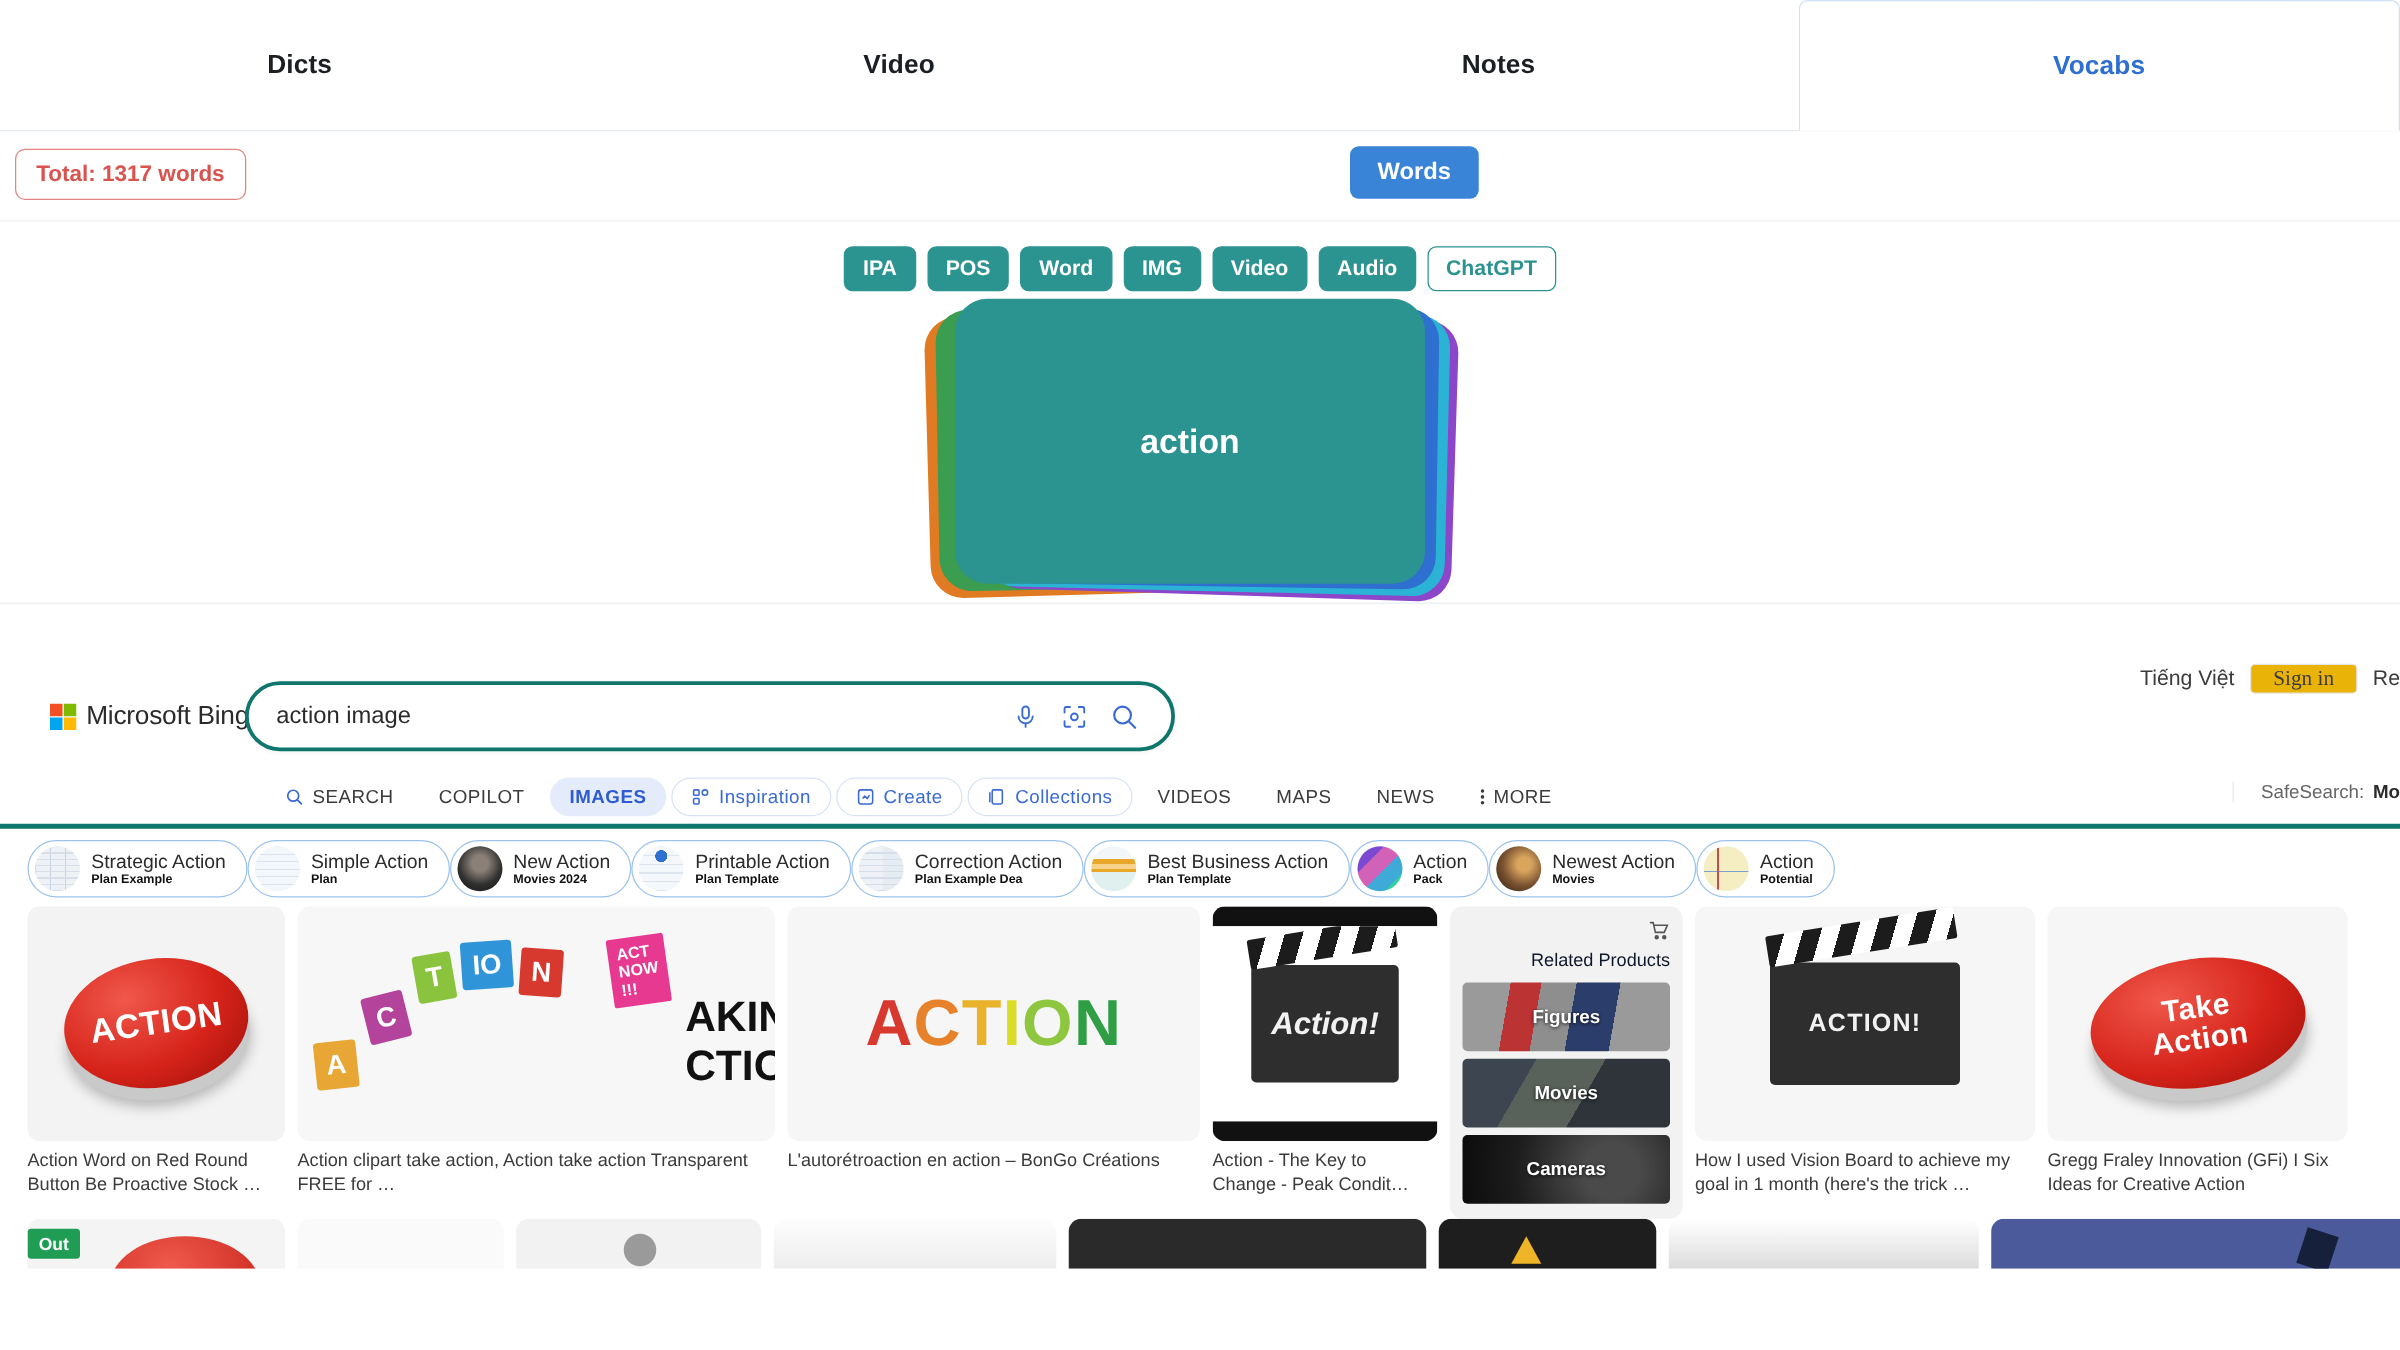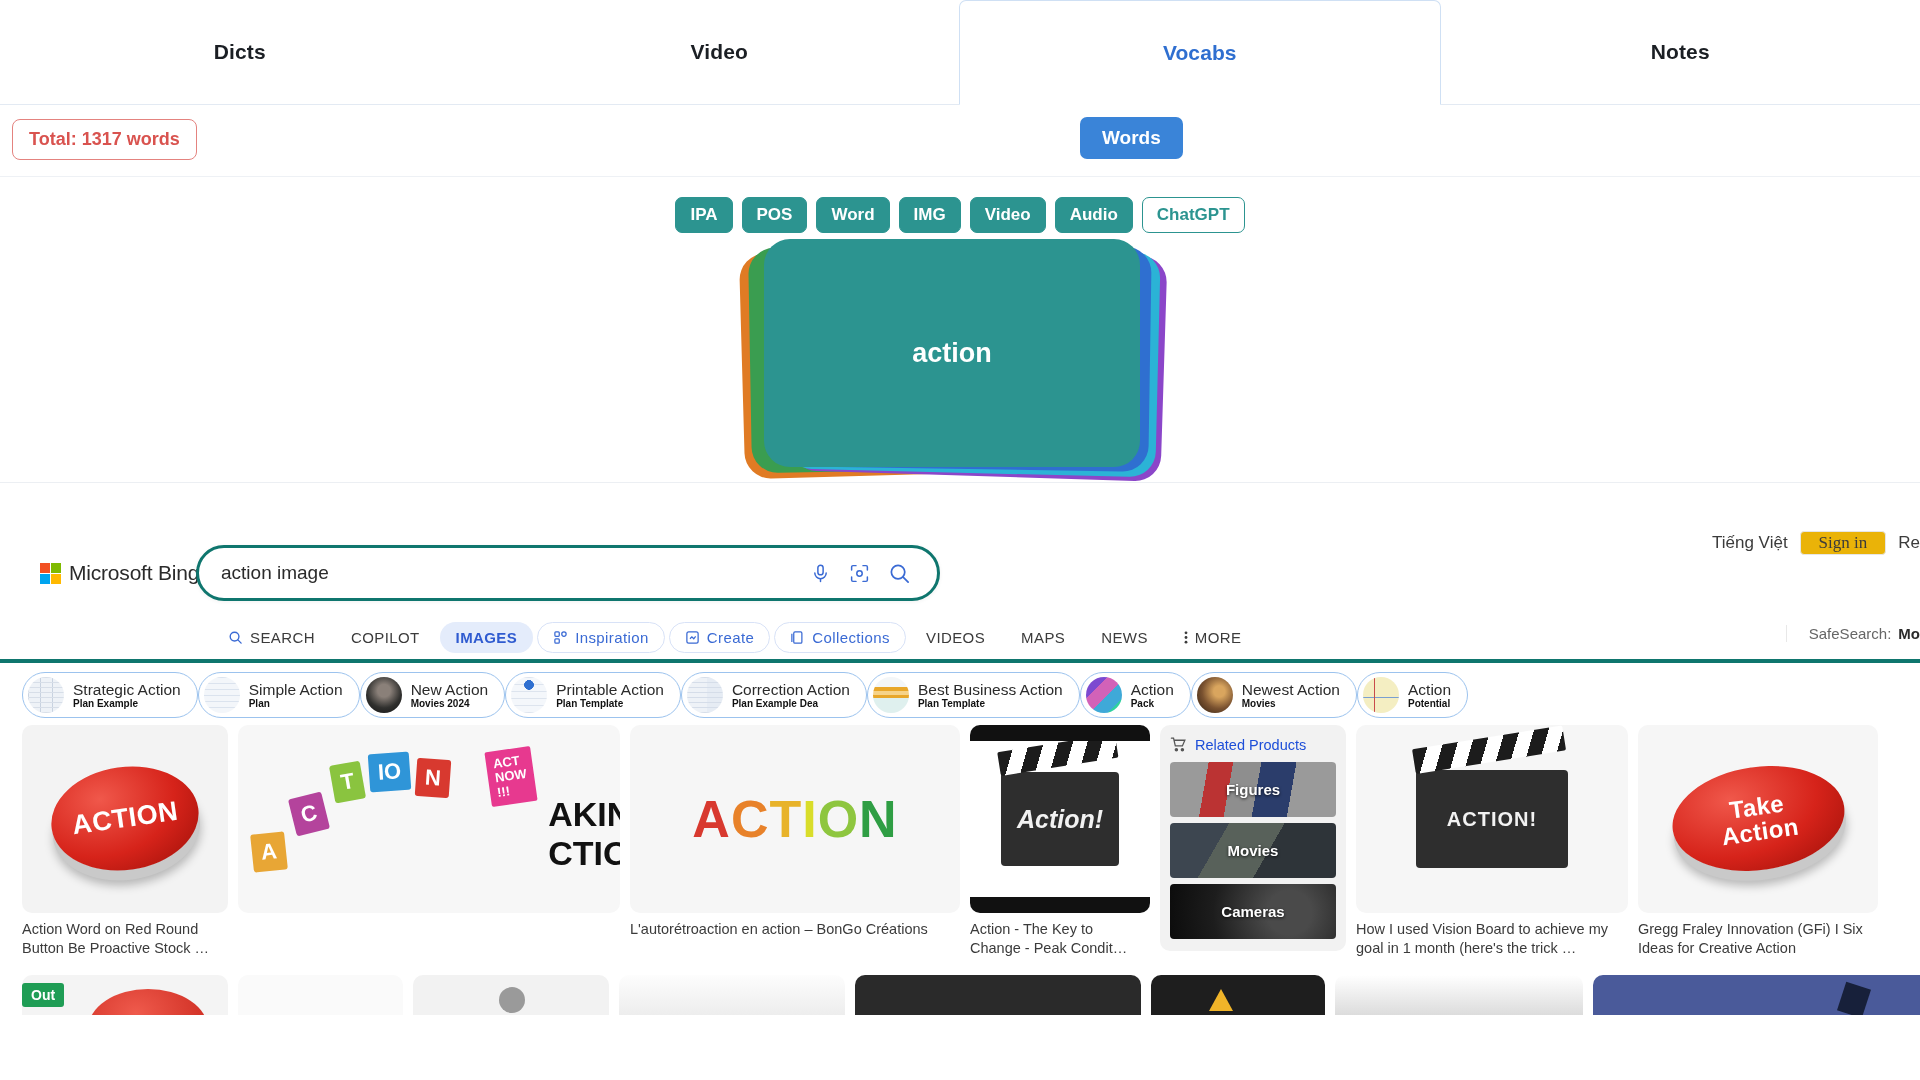--- a/index.html
+++ b/index.html
@@ -345,21 +345,21 @@
   
   .rp-panel {
     background: #f2f2f2;
     border-radius: 10px;
     width: 186px;
     padding: 11px 10px 12px 10px;
     flex: 0 0 auto;
   }
   .rp-head {
     display: flex; align-items: flex-end; gap: 8px;
-    font-size: 14.5px; color: #1d4ed8; margin-bottom: 9px;
+    font-size: 14.5px; color: #0f172a; margin-bottom: 9px; flex-direction: column;
   }
   .rp-item {
     height: 55px;
     border-radius: 4px;
     margin-bottom: 6px;
     display:flex; align-items:center; justify-content:center;
     color:#fff; font-size:15px; font-weight:bold;
     text-shadow: 0 1px 3px rgba(0,0,0,.8);
     cursor: pointer;
     overflow: hidden;
@@ -422,25 +422,25 @@
 </head>
 <body>
 
 <div class="app-tabbar">
   <div class="app-tab">
     <span>Dicts</span>
   </div>
   <div class="app-tab">
     <span>Video</span>
   </div>
+  <div class="app-tab">
+    <span>Notes</span>
+  </div>
   <div class="app-tab active">
     <span>Vocabs</span>
-  </div>
-  <div class="app-tab">
-    <span>Notes</span>
   </div>
 </div>
 
 <div class="toolbar-row">
   <div class="total-badge">Total: 1317 words</div>
   <button class="words-btn">Words</button>
 </div>
 
 <div class="chips-row">
   <div class="chip">IPA</div>
@@ -664,20 +664,21 @@
         <div class="art" style="display:flex;align-items:flex-start;justify-content:flex-start;padding:22px 0 0 14px;">
           <span style="display:inline-block;background:#e8a635;color:#fff;font-weight:bold;font-size:22px;padding:6px 9px;border-radius:3px;transform:translateY(86px) rotate(-6deg);">A</span>
           <span style="display:inline-block;background:#b4439c;color:#fff;font-weight:bold;font-size:22px;padding:6px 9px;border-radius:3px;transform:translate(6px,48px) rotate(-14deg);">C</span>
           <span style="display:inline-block;background:#8ac43f;color:#fff;font-weight:bold;font-size:22px;padding:6px 9px;border-radius:3px;transform:translate(12px,16px) rotate(-10deg);">T</span>
           <span style="display:inline-block;background:#2f95d8;color:#fff;font-weight:bold;font-size:22px;padding:6px 9px;border-radius:3px;transform:translate(18px,6px) rotate(-4deg);">IO</span>
           <span style="display:inline-block;background:#d8392f;color:#fff;font-weight:bold;font-size:22px;padding:6px 9px;border-radius:3px;transform:translate(24px,12px) rotate(4deg);">N</span>
           <span style="display:inline-block;background:#e7398f;color:#fff;font-weight:bold;font-size:13px;line-height:1.1;padding:6px 7px;border-radius:2px;transform:translate(62px,2px) rotate(-8deg);">ACT<br>NOW<br>!!!</span>
           <span style="display:inline-block;color:#111;font-weight:bold;font-size:34px;transform:translate(76px,48px);">AKING<br>CTIO</span>
         </div>
       </div>
+      <div class="img-cap" style="width:370px;">Action clipart take action, Action take action Transparent FREE for …</div>
     </div>
 
     <div class="img-cell" style="width:330px;">
       <div class="img-thumb" style="width:330px;height:188px;background:#f6f6f6;">
         <div style="font-size:52px;font-weight:bold;letter-spacing:1px;">
           <span style="color:#d8392f;">A</span><span style="color:#e8822a;">C</span><span style="color:#e8b32a;">T</span><span style="color:#d9dd2a;">I</span><span style="color:#8ec63f;">O</span><span style="color:#2f9e44;">N</span>
         </div>
       </div>
       <div class="img-cap" style="width:322px;">L'autorétroaction en action – BonGo Créations</div>
     </div>

